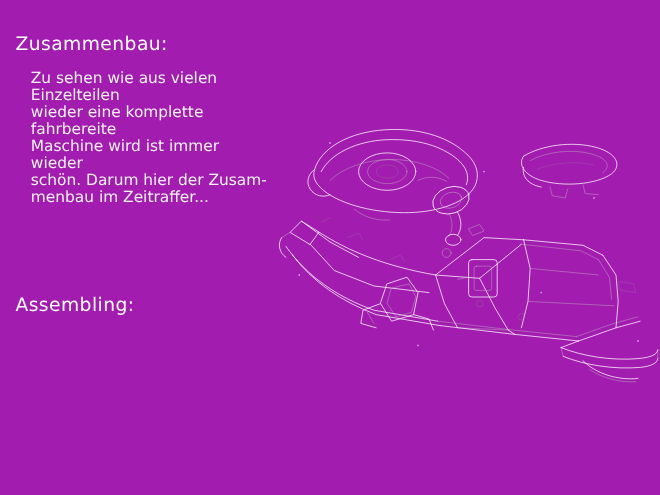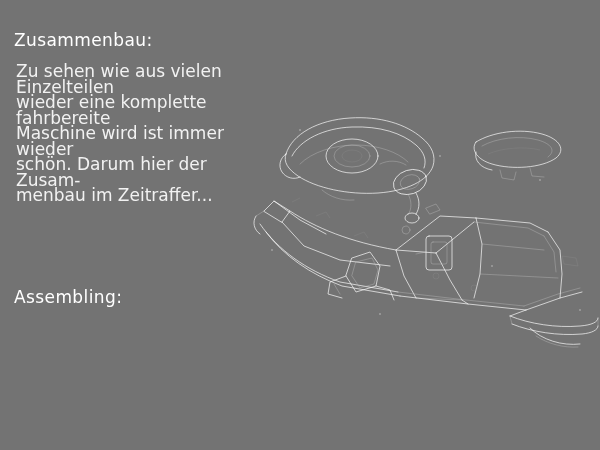--- a/index.html
+++ b/index.html
@@ -11,46 +11,46 @@
     width: 600px;
     height: 450px;
     overflow: hidden;
     font-family: "DejaVu Sans", sans-serif;
     color: #ffffff;
   }
   .page {
     position: relative;
     width: 600px;
     height: 450px;
-    background: #737373;
+    background: #a21caf;
     overflow: hidden;
   }
   
   .text-block {
     position: absolute;
     z-index: 5;
   }
   .block-de { left: 14px; top: 30px; width: 250px; }
-  .block-en { left: 14px; top: 287px; width: 290px; }
+  .block-en { left: 14px; top: 268px; width: 290px; }
 
   .heading {
     font-family: "DejaVu Sans", sans-serif;
     font-size: 17px;
     font-weight: 400;
     letter-spacing: 0.4px;
     color: #ffffff;
     margin: 0 0 14px 0;
     white-space: pre;
   }
   .body-text {
     font-family: "DejaVu Sans", sans-serif;
-    font-size: 17px;
+    font-size: 14px;
     line-height: 15.5px;
     color: #f2f2f2;
-    margin: 2px;
+    margin: 14px;
     white-space: pre-line;
   }
 
   
   .artwork {
     position: absolute;
     left: 230px;
     top: 60px;
     width: 370px;
     height: 330px;

